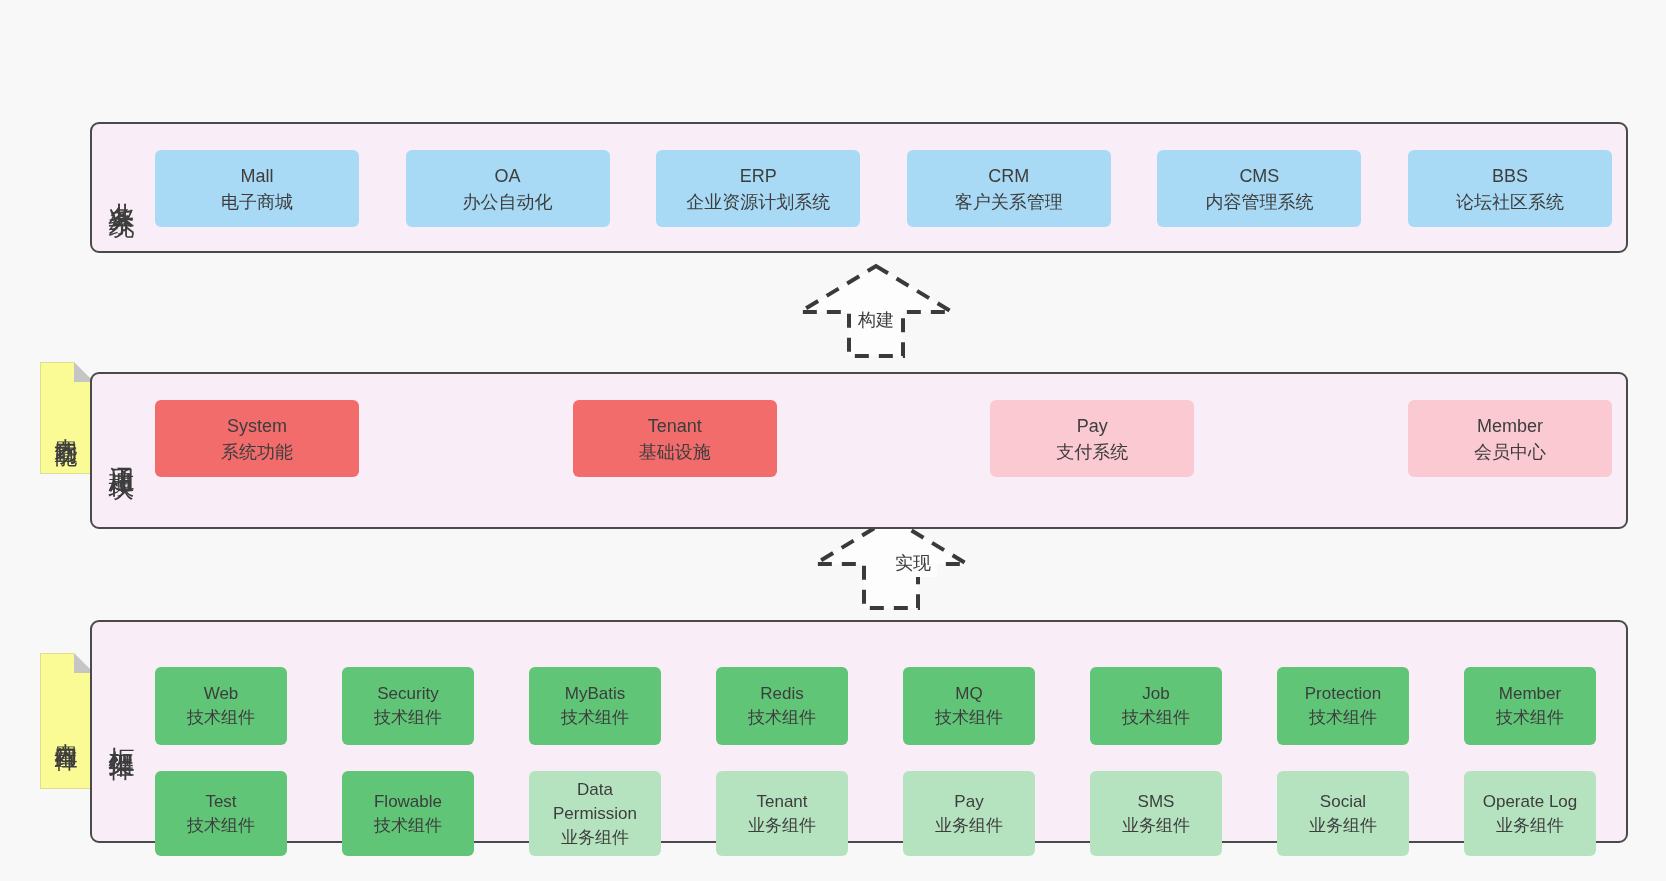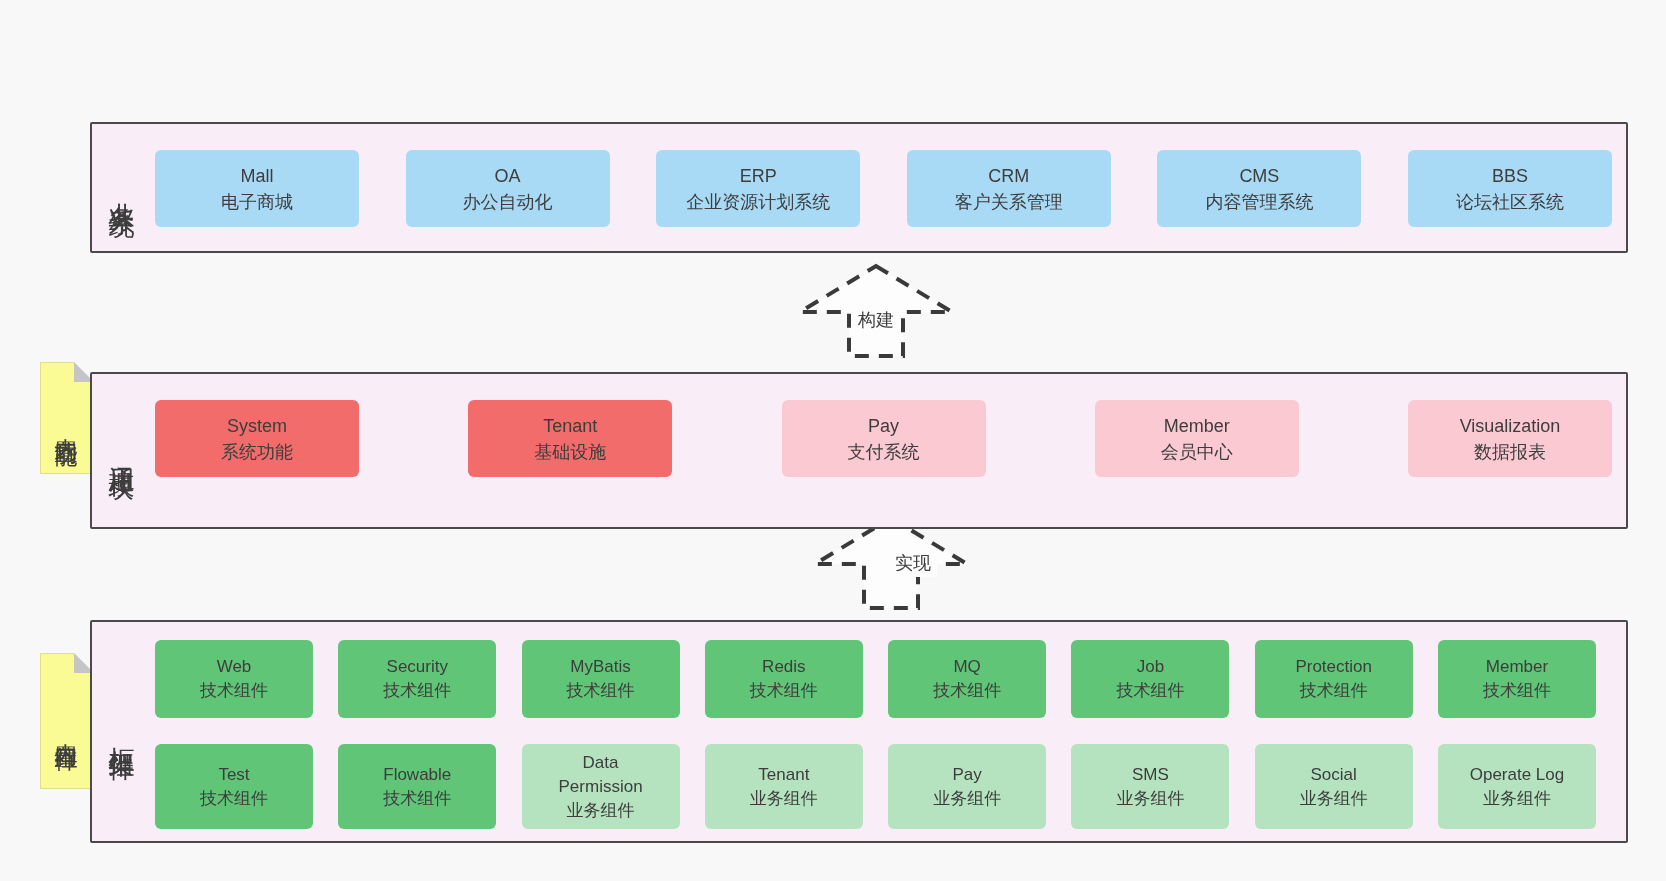--- a/index.html
+++ b/index.html
@@ -13,21 +13,21 @@
   }
 
   
   .layer {
     position: absolute;
     left: 90px;
     width: 1538px;
     box-sizing: border-box;
     background: var(--layer-bg, #f9eef7);
     border: 2px solid var(--layer-border, #4a4a4a);
-    border-radius: 2px;
+    border-radius: 9px;
     z-index: 2;
   }
   #layer-business   { top: 122px; height: 131px; }
   #layer-modules    { top: 372px; height: 157px; }
   #layer-components { top: 620px; height: 223px; }
 
   .layer-label {
     position: absolute;
     left: 13px; top: 50%;
     transform: translateY(-50%);
@@ -54,21 +54,21 @@
     box-sizing: border-box;
     border-radius: 6px;
     display: flex;
     flex-direction: column;
     justify-content: center;
     align-items: center;
     text-align: center;
   }
   .box .name, .box .desc { line-height: 26px; font-size: 18px; }
   .box.lg { width: 204px; height: 77px; }
-  .box.sm { width: 158px; height: 78px; padding: 0 18px; }
+  .box.sm { width: 132px; height: 78px; padding: 0 18px; margin-top: 27px; }
   .box.sm .name, .box.sm .desc { font-size: 17px; line-height: 24px; }
   .box.tall { height: 85px; }
 
   .blue   { background: var(--blue-box, #a9daf5); }
   .red    { background: var(--red-box, #f26c6c); }
   .pink   { background: var(--pink-box, #fac9d2); }
   .green  { background: var(--green-box, #60c577); }
   .lgreen { background: var(--light-green-box, #b5e3bf); }
 
   
@@ -184,24 +184,20 @@
       <div class="desc">基础设施</div>
     </div>
     <div class="box lg pink">
       <div class="name">Pay</div>
       <div class="desc">支付系统</div>
     </div>
     <div class="box lg pink">
       <div class="name">Member</div>
       <div class="desc">会员中心</div>
     </div>
-    <div class="box lg pink">
-      <div class="name">Visualization</div>
-      <div class="desc">数据报表</div>
-    </div>
   </div>
 </div>
 
 <svg class="arrow-svg" id="arrow-implement" width="172" height="104">
   <polygon class="arrow-path" points="86,10 162,56 113,56 113,100 59,100 59,56 10,56"></polygon>
 </svg>
 <div class="arrow-label" id="arrow-implement-label">实现</div>
 
 <div class="layer" id="layer-components">
   <div class="layer-label">框架组件</div>

